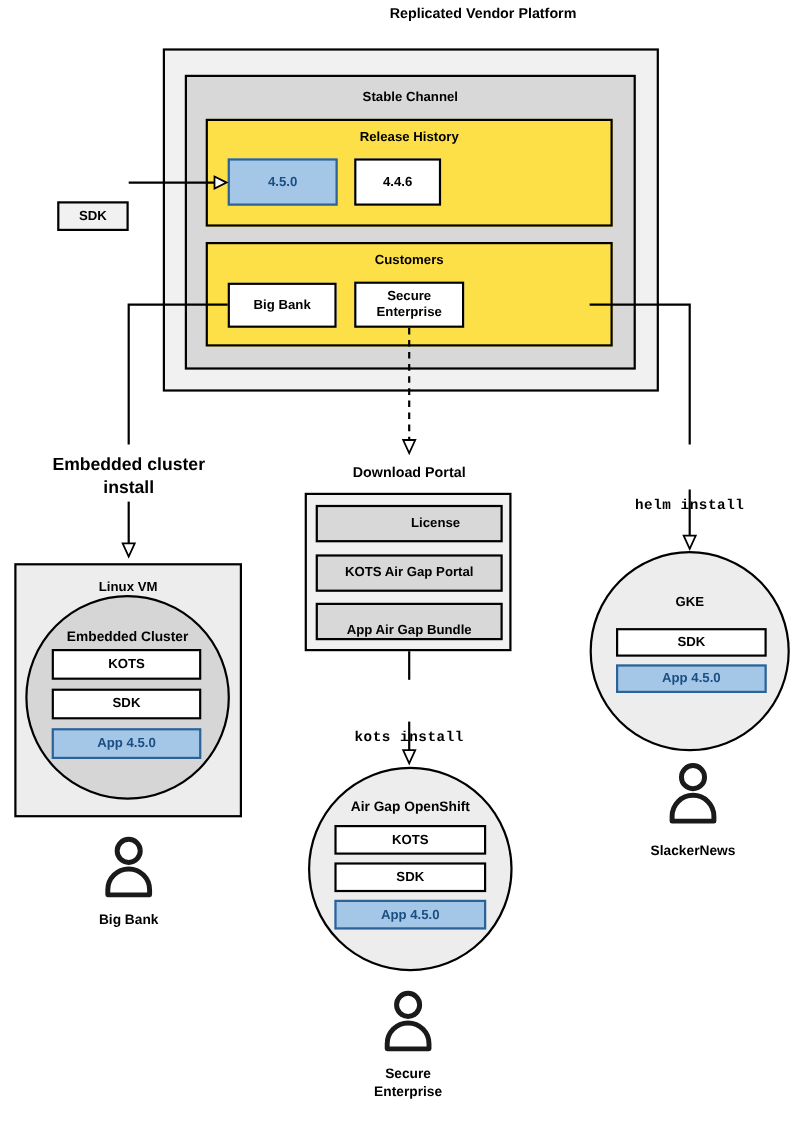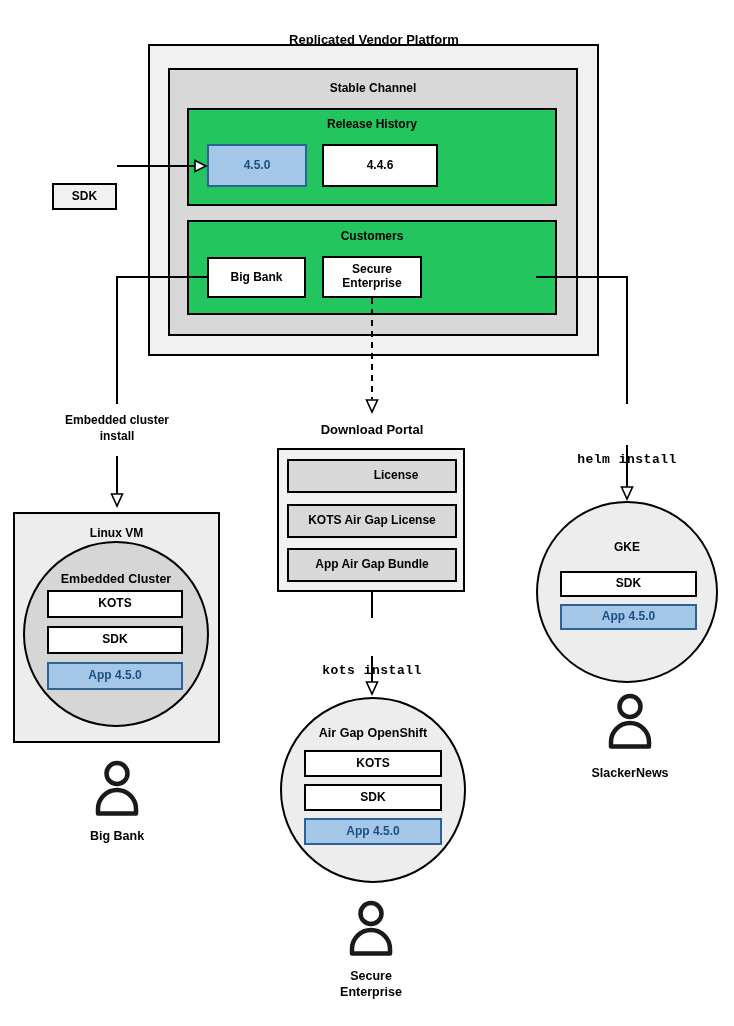--- a/index.html
+++ b/index.html
@@ -10,62 +10,62 @@
   .box{
     position:absolute;box-sizing:border-box;border:2px solid #000;
     display:flex;align-items:center;justify-content:center;text-align:center;
     font-weight:bold;font-size:12px;line-height:1.15;
   }
   .container-box{position:absolute;box-sizing:border-box;border:2px solid #000;}
   .container-title{
     position:absolute;left:0;right:0;text-align:center;font-weight:bold;font-size:12px;
   }
   .free-label{
-    position:absolute;text-align:center;font-weight:bold;font-size:12px;line-height:1.3;
+    position:absolute;text-align:center;font-weight:bold;font-size:16px;line-height:1.3;
   }
   .title{font-size:13px;}
   .mono{
     font-family:"Liberation Mono","DejaVu Sans Mono",monospace;
     font-size:13px;font-weight:bold;letter-spacing:0.5px;margin-top:32px;
   }
   .white-box{background:#ffffff;}
   .blue-box{background:#a4c7e8;border-color:#2c6296;color:#1b4f82;}
   .circle{
     position:absolute;box-sizing:border-box;border:2px solid #000;border-radius:50%;
   }
   .connector-layer{position:absolute;left:0;top:0;z-index:6;pointer-events:none;}
   .persona{position:absolute;z-index:3;}
   
   .g-outer{background:#f1f1f1;}
   .g-light{background:#d8d8d8;}
-  .g-mid{background:#22c55e;padding-left:41px;}
+  .g-mid{background:#fde047;padding-left:41px;}
   .g-vm{background:#ededed;}
   .g-circle-dark{background:#d6d6d6;}
 </style>
 </head>
 <body>
 
 <div class="canvas">
 
-  <div class="free-label title" style="left:224px;top:32px;width:300px;">Replicated Vendor Platform</div>
+  <div class="free-label title" style="left:224px;top:4px;width:300px;text-align:right;">Replicated Vendor Platform</div>
 
   <div class="container-box g-outer" style="left:148px;top:44px;width:451px;height:312px;"></div>
 
   <div class="container-box g-light" style="left:168px;top:68px;width:410px;height:268px;">
     <div class="container-title" style="top:11px;">Stable Channel</div>
   </div>
 
   <div class="container-box g-mid" style="left:187px;top:108px;width:370px;height:98px;">
     <div class="container-title" style="top:7px;">Release History</div>
   </div>
 
   <div class="box blue-box" style="left:207px;top:144px;width:100px;height:43px;">
     <span>4.5.0</span>
   </div>
-  <div class="box white-box" style="left:322px;top:144px;width:116px;height:43px;">
+  <div class="box white-box" style="left:322px;top:144px;width:79px;height:43px;">
     <span>4.4.6</span>
   </div>
 
   <div class="container-box g-mid" style="left:187px;top:220px;width:370px;height:95px;">
     <div class="container-title" style="top:7px;">Customers</div>
   </div>
 
   <div class="box white-box" style="left:207px;top:257px;width:99px;height:41px;">
     <span>Big Bank</span>
   </div>
@@ -107,23 +107,23 @@
       <path d="M 6 53.5 L 6 49 A 19 19 0 0 1 44 49 L 44 53.5 Z" fill="none" stroke="#1a1a1a" stroke-width="4.5" stroke-linejoin="round"></path>
     </svg>
   </div>
   <div class="free-label" style="left:67px;top:828px;width:100px;font-size:12.5px;">Big Bank</div>
 
   <div class="container-box g-outer" style="left:277px;top:448px;width:188px;height:144px;"></div>
   <div class="box g-light" style="left:287px;top:459px;width:170px;height:34px;padding-left:48px;">
     <span>License</span>
   </div>
   <div class="box g-light" style="left:287px;top:504px;width:170px;height:34px;">
-    <span>KOTS Air Gap License</span>
+    <span>KOTS Air Gap Portal</span>
   </div>
-  <div class="box g-light" style="left:287px;top:548px;width:170px;height:34px;">
+  <div class="box g-light" style="left:287px;top:548px;width:170px;height:34px;align-items:flex-end;">
     <span>App Air Gap Bundle</span>
   </div>
 
   <div class="circle g-vm" style="left:280px;top:697px;width:186px;height:186px;">
     <div class="container-title" style="top:27px;font-size:12.5px;">Air Gap OpenShift</div>
   </div>
   <div class="box white-box" style="left:304px;top:750px;width:138px;height:27px;">
     <span>KOTS</span>
   </div>
   <div class="box white-box" style="left:304px;top:784px;width:138px;height:27px;">

